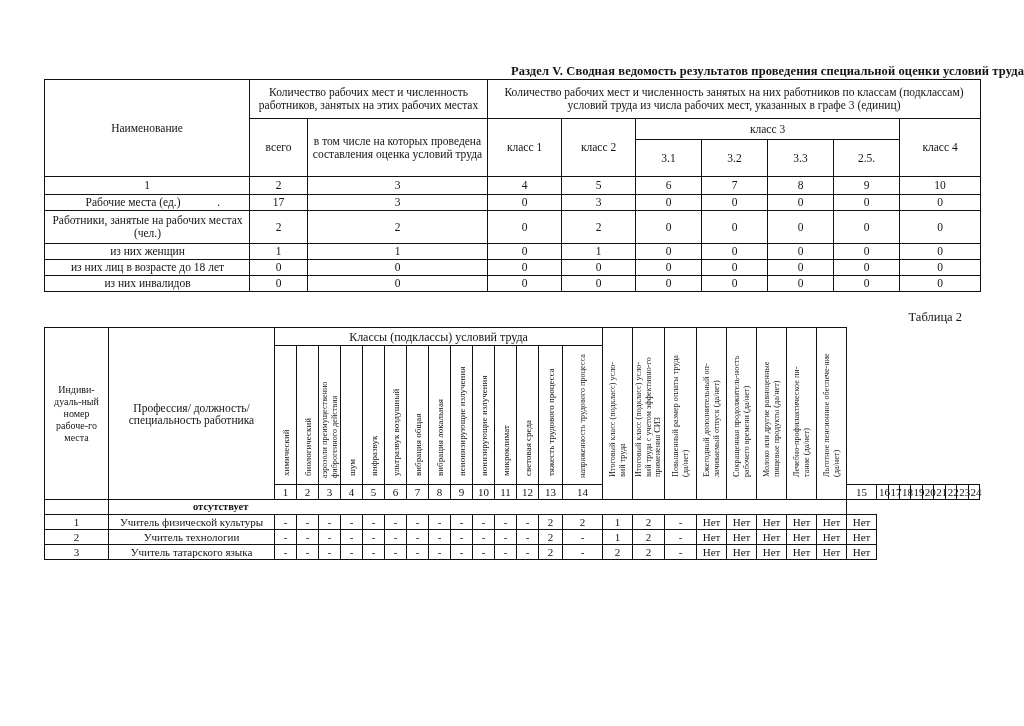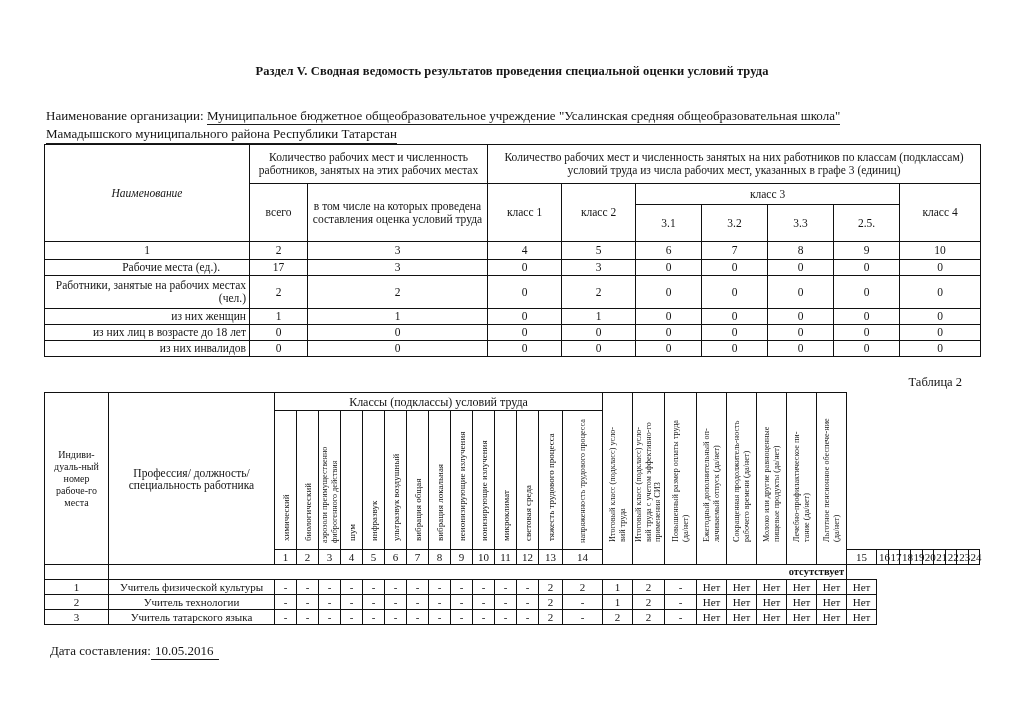--- a/index.html
+++ b/index.html
@@ -15,21 +15,21 @@
     position: relative;
     overflow: hidden;
   }
   .page {
     position: relative;
     width: 1024px;
     height: 726px;
     padding: 0;
   }
   .title {
-    text-align: center;
+    text-align: right;
     font-weight: bold;
     font-size: 12.5px;
     margin: 64px 0 0 0;
     letter-spacing: 0.1px;
   }
   .org-block {
     margin: 28px 0 0 46px;
     width: 930px;
     font-size: 13px;
     line-height: 17px;
@@ -64,26 +64,25 @@
   }
   table.t1 td, table.t1 th {
     border: 1px solid #111;
     padding: 1px 3px;
     text-align: center;
     vertical-align: middle;
     font-weight: normal;
     line-height: 13px;
   }
   table.t1 td.lbl {
-    text-align: right;
+    text-align: center;
     padding-left: 4px;
   }
   .hdr-name {
     height: 86px;
-    font-style: italic;
   }
   .rownum td {
     height: 15px;
   }
   .sp-dot {
     float: right;
     padding-right: 26px;
   }
 
   
@@ -132,21 +131,21 @@
   }
   .t2 .datarow td {
     height: 14px;
     font-size: 11px;
   }
   .t2 td.prof {
     text-align: center;
     font-size: 11px;
   }
   .t2 td.absent {
-    text-align: right;
+    text-align: left;
     padding-left: 84px;
     font-weight: bold;
     font-size: 10.5px;
   }
   .hdr-classes {
     font-size: 12px;
     height: 17px;
   }
   .ind-num {
     font-size: 10px;
@@ -165,25 +164,20 @@
     padding: 0 6px 1px 4px;
   }
 </style>
 </head>
 <body>
 
 <div class="page">
 
   <div class="title">Раздел V. Сводная ведомость результатов проведения специальной оценки условий труда</div>
 
-  <div class="org-block">
-    <span class="org-label">Наименование организации:</span>
-    <span class="org-value">Муниципальное бюджетное общеобразовательное учреждение "Усалинская средняя общеобразовательная школа"</span><br>
-    <span class="org-value2">Мамадышского муниципального района Республики Татарстан</span>
-  </div>
 
 
   <table class="t1">
     <colgroup>
       <col style="width:205px">
       <col style="width:58px">
       <col style="width:180px">
       <col style="width:74px">
       <col style="width:74px">
       <col style="width:66px">
@@ -504,17 +498,14 @@
         <td>Нет</td>
         <td>Нет</td>
         <td>Нет</td>
         <td>Нет</td>
         <td>Нет</td>
         <td>Нет</td>
       </tr>
     </tbody>
   </table>
 
-  <div class="date-block">
-    <span>Дата составления:</span><span class="date-value">10.05.2016</span>
-  </div>
 
 </div>
 
 </body></html>

